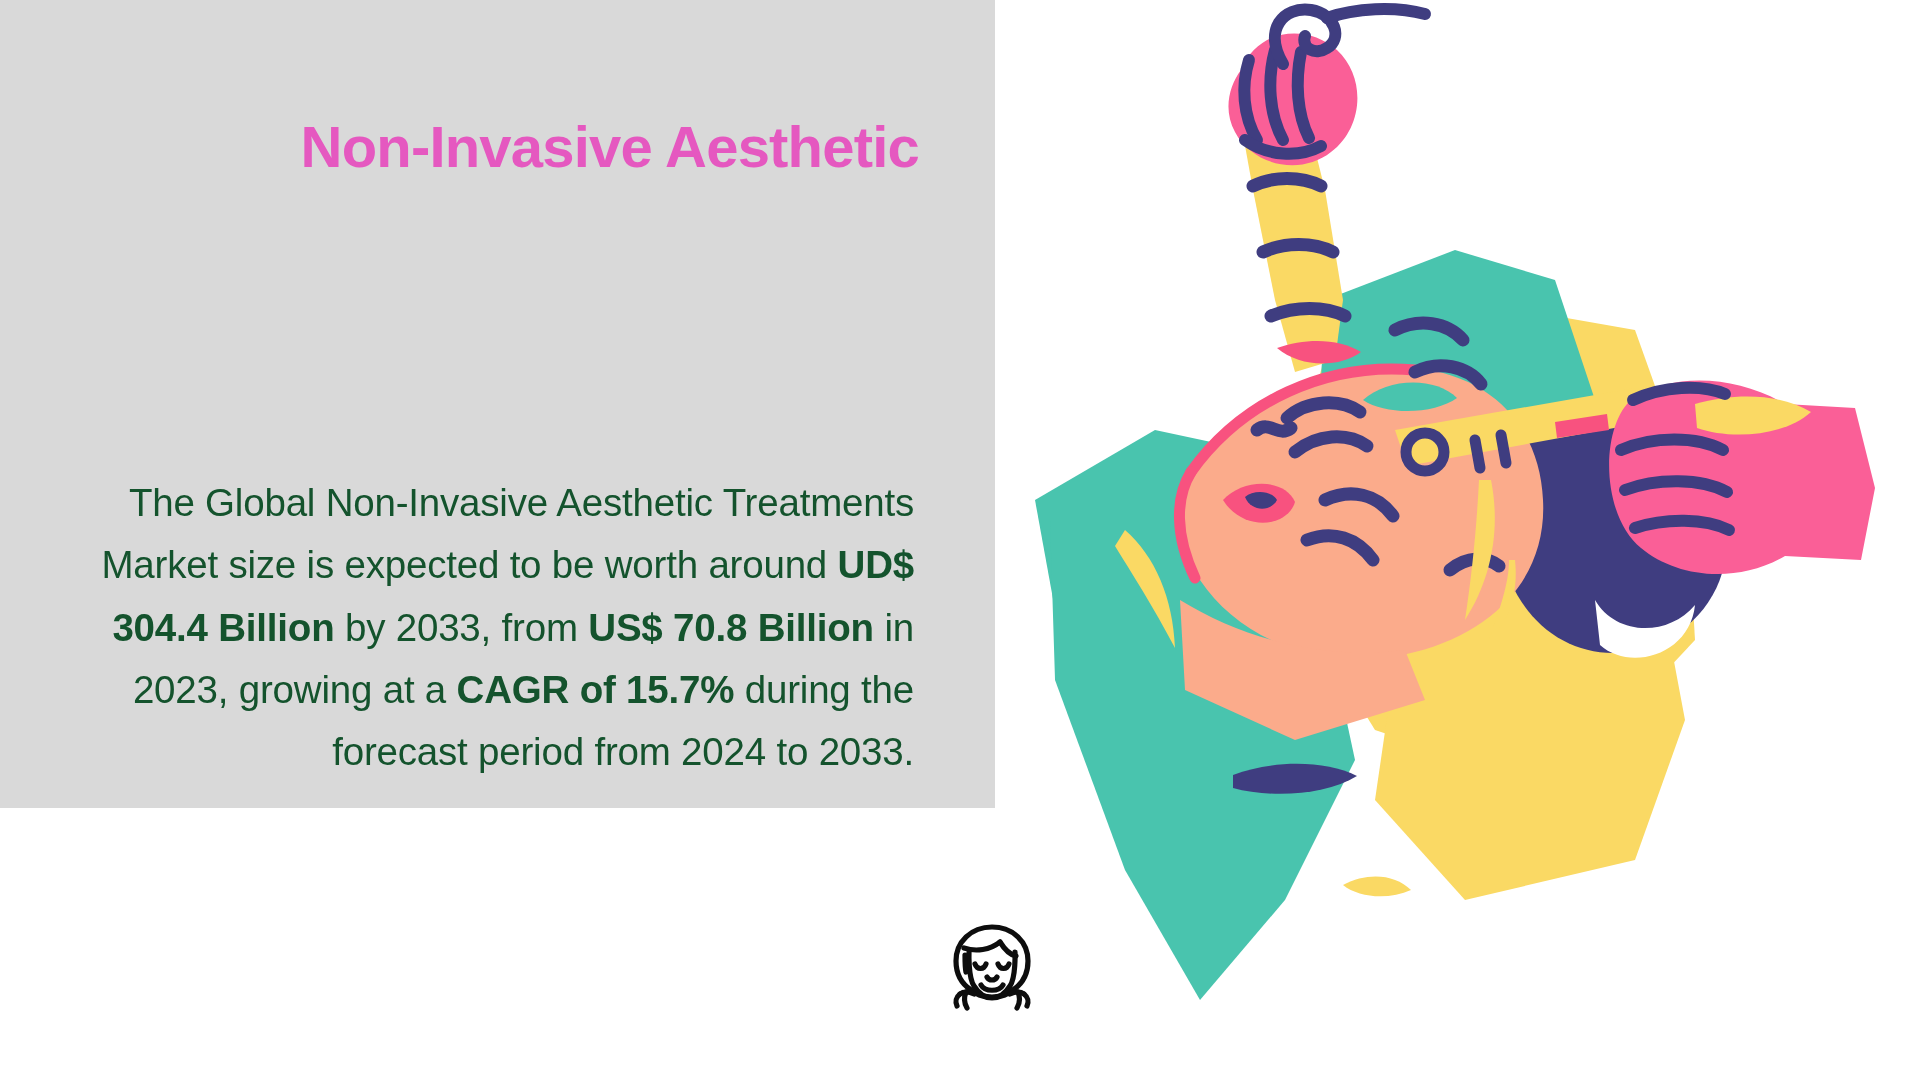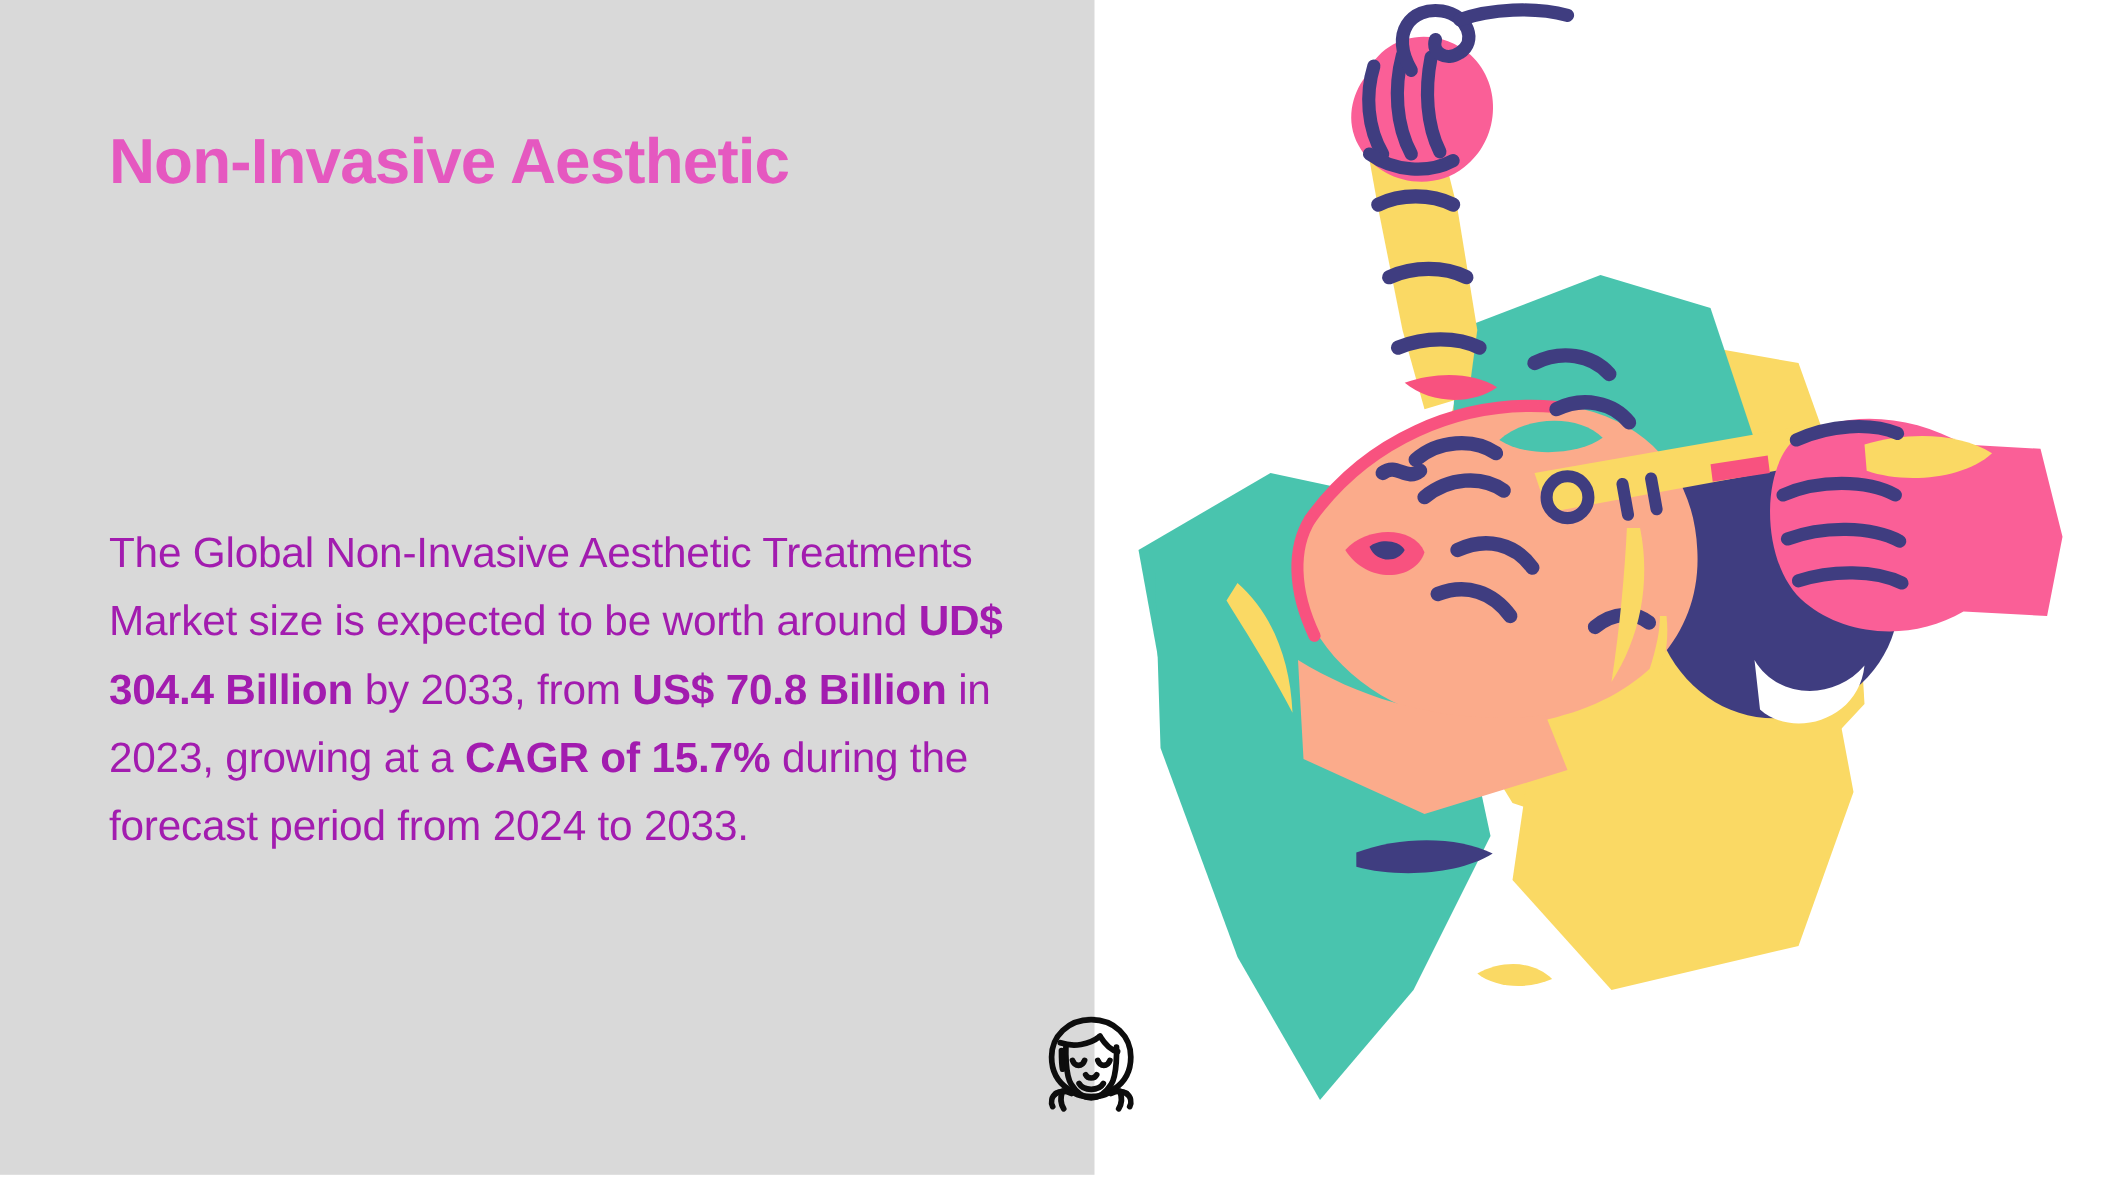--- a/index.html
+++ b/index.html
@@ -18,43 +18,44 @@
     background: #ffffff;
     font-family: "Liberation Sans", sans-serif;
   }
 
   
   #left-panel {
     position: absolute;
     left: 0;
     top: 0;
     width: 995px;
-    height: 1068px;
+    height: 808px;
     background: #d9d9d9;
+    text-align: right;
   }
 
   #title {
     position: absolute;
     left: 99px;
     top: 113px;
     width: 820px;
     color: #e558c0;
     font-family: "Liberation Sans", sans-serif;
     font-weight: bold;
     font-size: 58px;
     line-height: 1.18;
     letter-spacing: -0.8px;
   }
 
   #paragraph {
     position: absolute;
     left: 99px;
     top: 472px;
     width: 815px;
-    color: #a21caf;
+    color: #14532d;
     font-family: "Liberation Sans", sans-serif;
     font-weight: normal;
     font-size: 38.5px;
     line-height: 1.62;
     letter-spacing: -0.2px;
   }
   #paragraph b { font-weight: bold; }
 
   
   #logo-mark {

